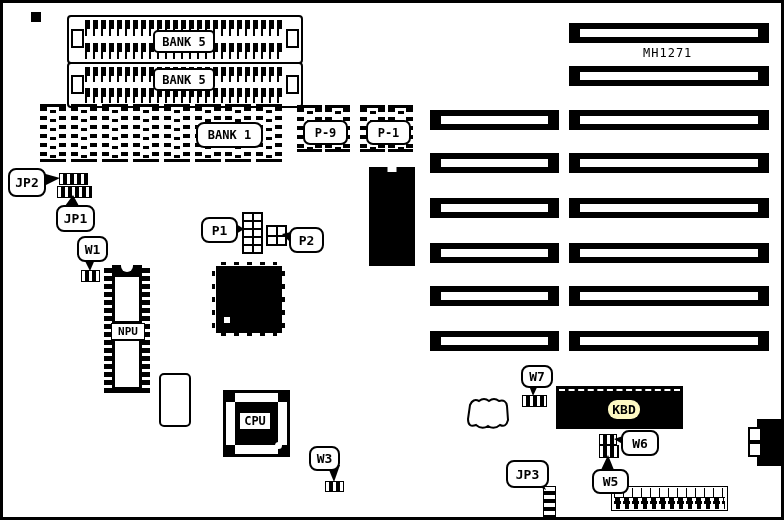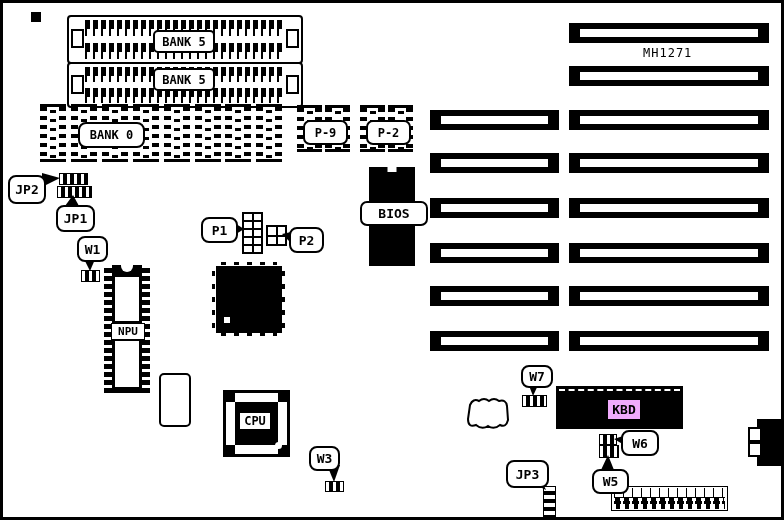--- a/index.html
+++ b/index.html
@@ -56,22 +56,22 @@
   
   .qfp{position:absolute;background:#000;z-index:1;}
   .qfp .pin1{position:absolute;left:8px;bottom:10px;width:6px;height:6px;background:#fff;}
   .tick{position:absolute;z-index:1;}
   .tick.h{height:3px;background:repeating-linear-gradient(90deg,#000 0 5px,transparent 5px 13px);}
   .tick.v{width:3px;background:repeating-linear-gradient(180deg,#000 0 5px,transparent 5px 13px);}
   
   .blackchip{position:absolute;background:#000;z-index:1;}
   .notchw{position:absolute;top:0;left:50%;transform:translateX(-50%);width:9px;height:5px;background:#fff;}
   .kbd-dash{position:absolute;left:3px;right:3px;top:3px;border-top:2px dashed #fff;}
-  .kbdlabel{position:absolute;background:#f0abfc;display:flex;align-items:center;justify-content:center;
-            font:bold 13px "DejaVu Sans Mono",monospace;color:#000;z-index:3;}
+  .kbdlabel{position:absolute;background:#fef9c3;display:flex;align-items:center;justify-content:center;
+            font:bold 13px "DejaVu Sans Mono",monospace;color:#000;z-index:3;border-radius:9px;}
   
   .pwr{position:absolute;border:1px solid #000;background:#fff;z-index:2;}
   .pwr .r1{position:absolute;left:2px;right:2px;top:1px;height:9px;border-bottom:1px solid #000;
            background:repeating-linear-gradient(90deg,#000 0 1px,#fff 1px 9px);}
   .pwr .r2{position:absolute;left:3px;right:3px;top:11px;height:3px;
            background:repeating-linear-gradient(90deg,#000 0 5px,#fff 5px 9px);}
   .pwr .r3{position:absolute;left:2px;right:2px;bottom:1px;height:8px;
            background:
              repeating-linear-gradient(90deg,#000 0 7px,#fff 7px 9px) top/100% 3px no-repeat,
              repeating-linear-gradient(90deg,transparent 0 2px,#000 2px 6px,transparent 6px 9px) bottom/100% 5px no-repeat;}
@@ -113,25 +113,25 @@
       <div class="chipv" style="left: 130px; top: 101px; width: 26px; height: 58px;"></div>
       <div class="chipv" style="left: 161px; top: 101px; width: 26px; height: 58px;"></div>
       <div class="chipv" style="left: 192px; top: 101px; width: 26px; height: 58px;"></div>
       <div class="chipv" style="left: 222px; top: 101px; width: 26px; height: 58px;"></div>
       <div class="chipv" style="left: 253px; top: 101px; width: 26px; height: 58px;"></div>
       <div class="chipv" style="left: 294px; top: 102px; width: 25px; height: 47px;"></div>
       <div class="chipv" style="left: 322px; top: 102px; width: 25px; height: 47px;"></div>
       <div class="chipv" style="left: 357px; top: 102px; width: 25px; height: 47px;"></div>
       <div class="chipv" style="left: 385px; top: 102px; width: 25px; height: 47px;"></div>
     </div>
-  <div class="tag" style="left:75px;top:119px;width:63px;height:22px;border-radius:8px">BANK 0</div>
+  <div class="tag" style="left:193px;top:119px;width:63px;height:22px;border-radius:8px">BANK 1</div>
   <div class="tag" style="left:300px;top:117px;width:41px;height:21px;border-radius:7px">P-9</div>
-  <div class="tag" style="left:363px;top:117px;width:41px;height:21px;border-radius:7px">P-2</div>
-
-  <div class="callout" style="left:5px;top:172px;width:34px;height:25px">JP2</div>
+  <div class="tag" style="left:363px;top:117px;width:41px;height:21px;border-radius:7px">P-1</div>
+
+  <div class="callout" style="left:5px;top:165px;width:34px;height:25px">JP2</div>
   <div class="jmp" style="left:56px;top:170px;width:27px;height:10px"></div>
   <div class="jmp" style="left:54px;top:183px;width:33px;height:10px"></div>
   <div class="callout" style="left:53px;top:202px;width:35px;height:23px">JP1</div>
 
   <div class="callout" style="left:74px;top:233px;width:27px;height:22px">W1</div>
   <div class="jmp" style="left:78px;top:267px;width:17px;height:10px"></div>
 
   <div class="npu" style="left:101px;top:262px;width:46px;height:128px">
     <div class="pincol" style="left:0"></div>
     <div class="pincol" style="right:0"></div>
@@ -168,21 +168,20 @@
     <div class="pin1"></div>
   </div>
   <div class="tick h" style="left:218px;top:259px;width:56px"></div>
   <div class="tick h" style="left:218px;top:330px;width:56px"></div>
   <div class="tick v" style="left:209px;top:268px;height:57px"></div>
   <div class="tick v" style="left:279px;top:268px;height:57px"></div>
 
   <div class="blackchip" style="left:366px;top:164px;width:46px;height:99px">
     <div class="notchw"></div>
   </div>
-  <div class="tag" style="left:357px;top:198px;width:64px;height:21px;border-radius:7px;font-size:13px">BIOS</div>
 
   <div class="cpu" style="left:220px;top:387px;width:61px;height:61px">
     <div class="corner" style="left:0;top:0"></div>
     <div class="corner" style="right:0;top:0"></div>
     <div class="corner" style="left:0;bottom:0"></div>
     <div class="corner" style="right:0;bottom:0"></div>
     <div class="inner"></div>
     <div class="dot"></div>
   </div>
   <div class="chiplabel" style="left:236px;top:409px;width:30px;height:16px;font-size:12px">CPU</div>

